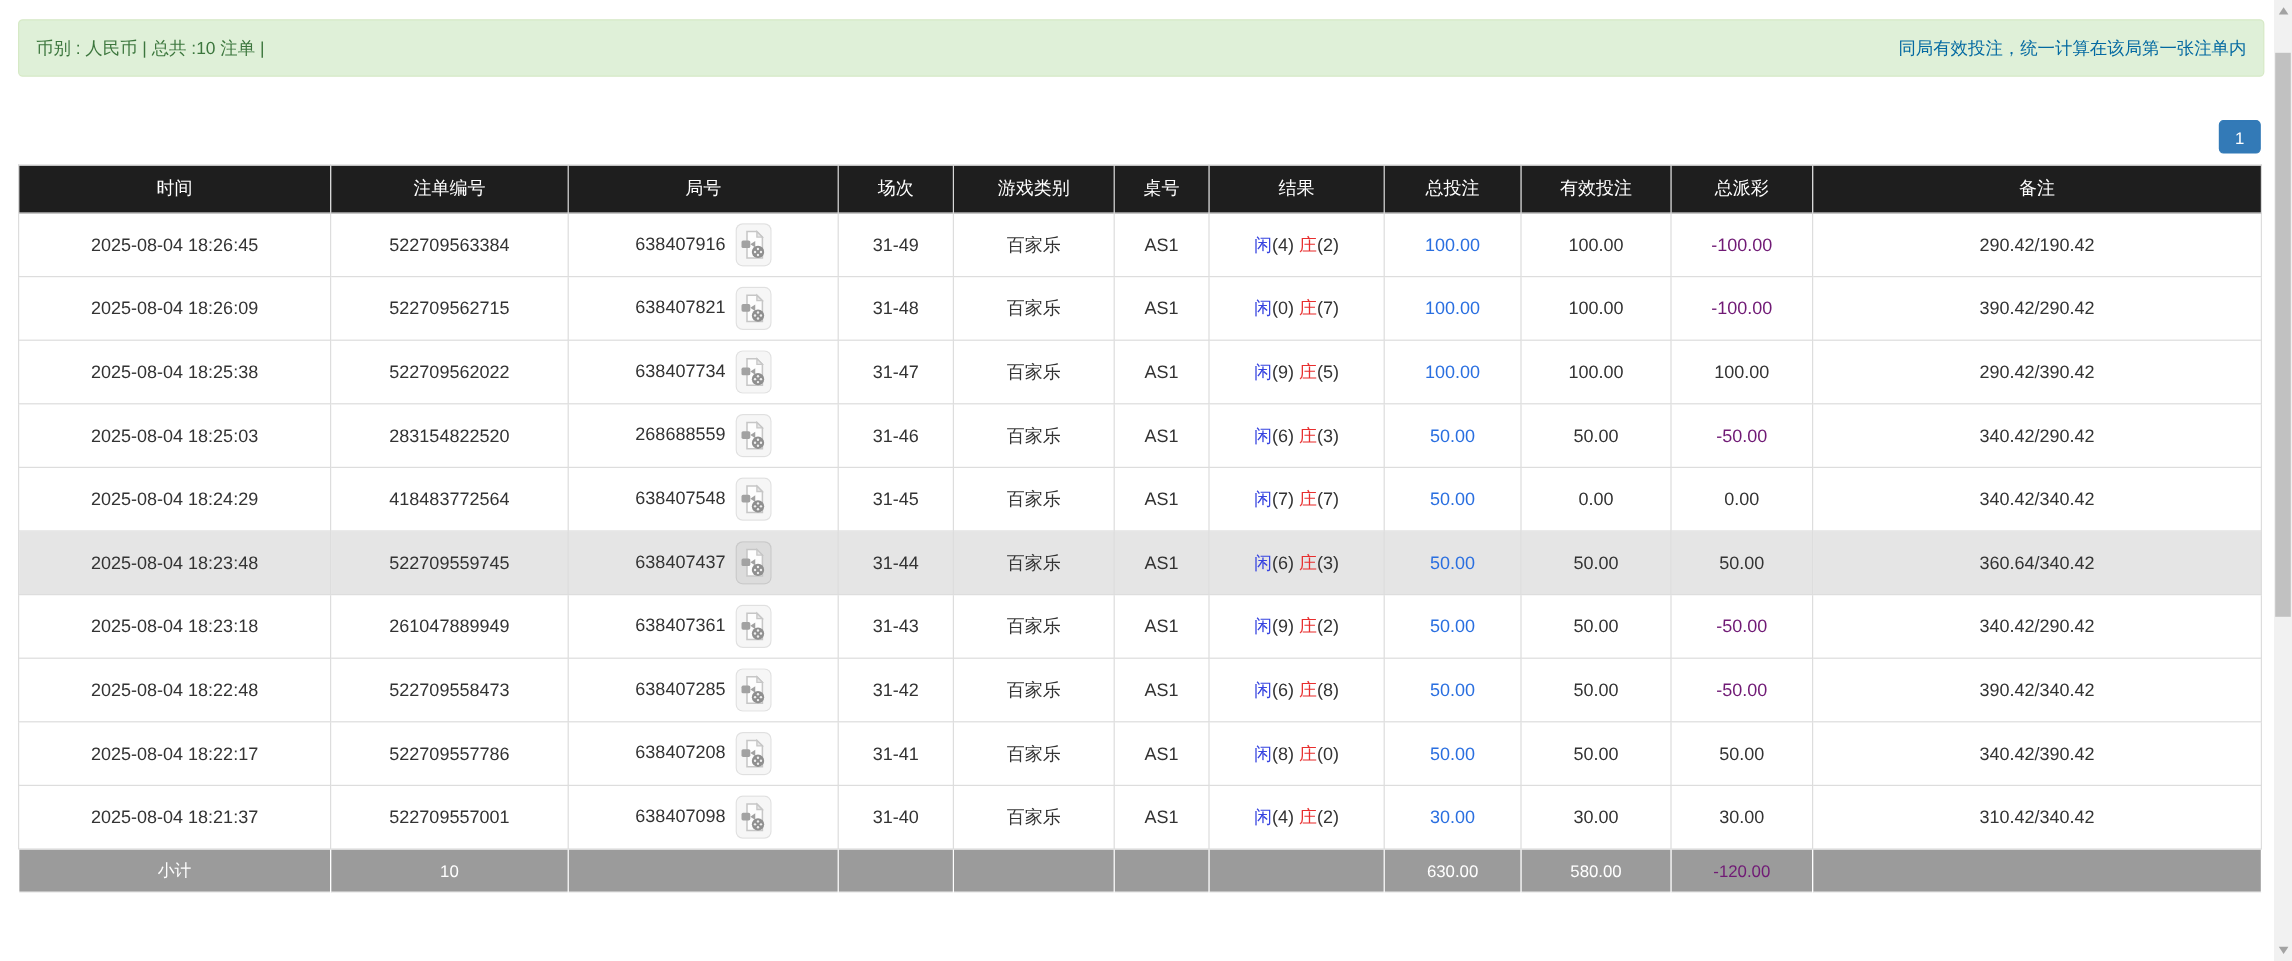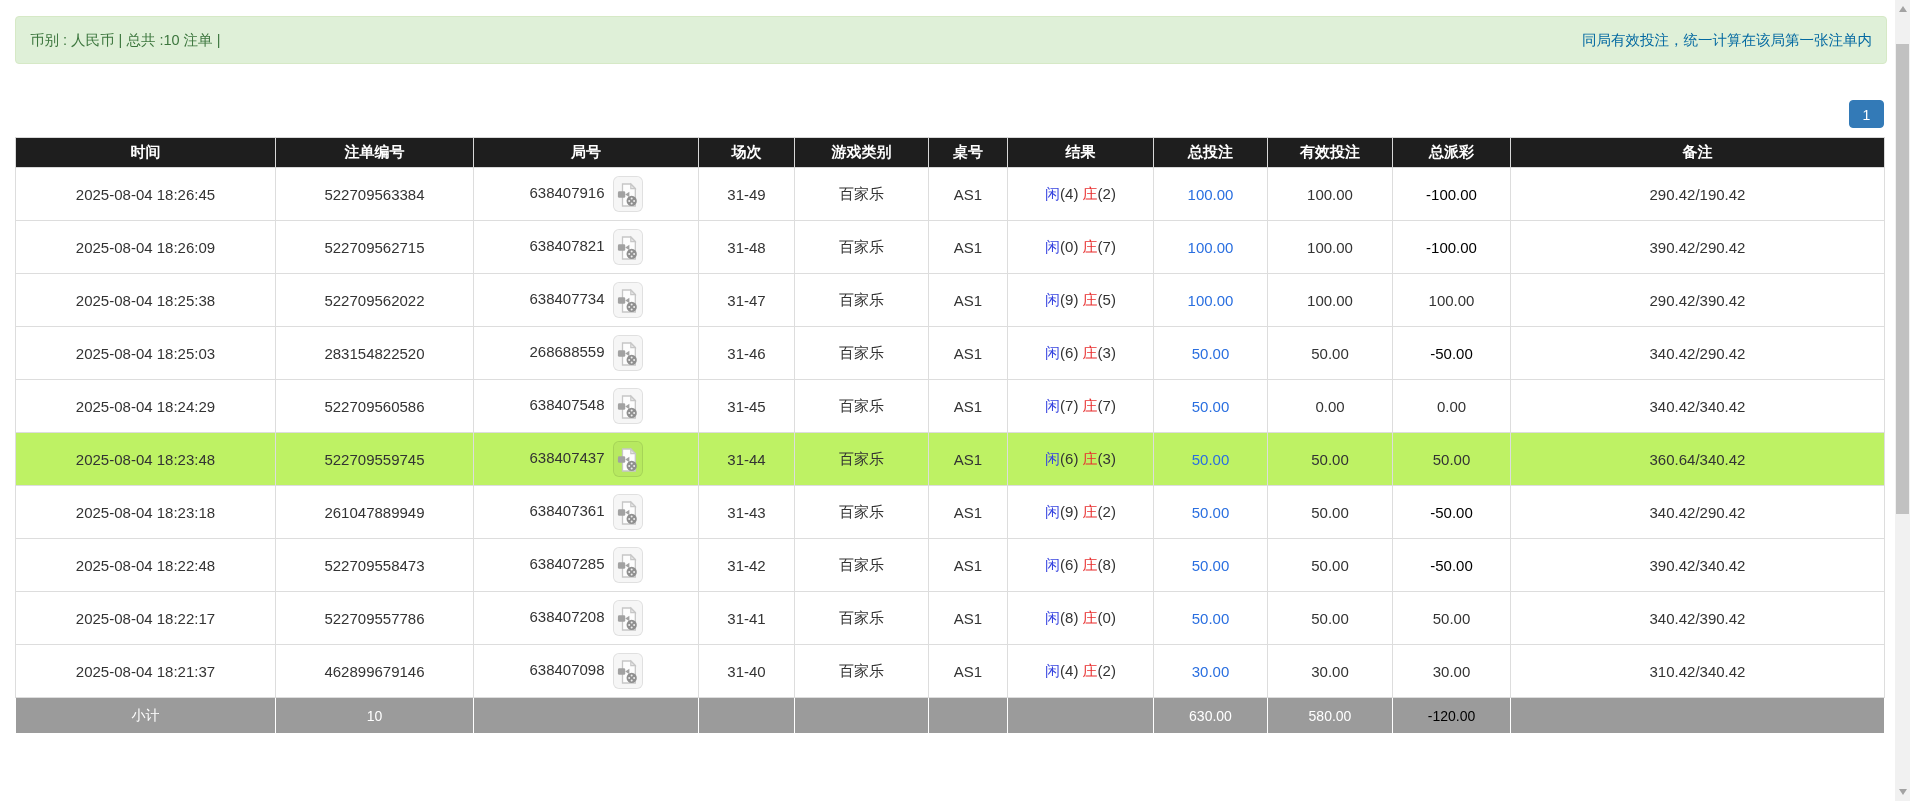--- a/index.html
+++ b/index.html
@@ -18,29 +18,29 @@
   
   .pager { position:absolute; top:100px; left:1849px; }
   .page-btn { display:inline-block; min-width:35px; height:28px; line-height:28px;
     text-align:center; background:#337ab7; border:1px solid #337ab7; color:#fff;
     font-size:14px; border-radius:4px; cursor:pointer; }
 
   
   .tablewrap { position:absolute; left:15px; top:137px; width:1869px; }
   table { width:100%; border-collapse:collapse; table-layout:fixed;
     border:1px solid #ccc; }
-  th { background:#1e1e1e; color:#fff; font-weight:bold; font-size:15px;
-    height:30px; border:1px solid #d8d8d8; text-align:center; }
+  th { background:#1e1e1e; color:#fff; font-weight:normal; font-size:15px;
+    height:40px; border:1px solid #d8d8d8; text-align:center; }
   tbody td { background:#fff; color:#333; font-size:15px; height:53px;
     text-align:center; border:1px solid #ddd; vertical-align:middle; }
-  tr.highlight td { background:#bef264; }
+  tr.highlight td { background:#e5e5e5; }
   tfoot td { background:#9b9b9b; color:#fff; font-size:14px; height:36px;
     text-align:center; border:1px solid #fff;margin-top:32px; }
   .amount-link { color:#2a6fe0; cursor:pointer; }
-  .neg { color:#000000; }
+  .neg { color:#701a75; }
   .res-player { color:#3744e0; }
   .res-banker { color:#e82e2e; }
 
   
   .video-btn { display:inline-block; width:30px; height:36px; margin-left:8px;
     vertical-align:middle; border:1px solid rgba(0,0,0,0.09); border-radius:6px;
     background:rgba(0,0,0,0.035); cursor:pointer; line-height:34px; }
   .video-btn svg { vertical-align:middle; }
 
   
@@ -221,21 +221,21 @@
     </td>
     <td>
       <span class="amount-link">50.00</span>
     </td>
     <td>50.00</td>
     <td class="neg">-50.00</td>
     <td>340.42/290.42</td>
   </tr>
           <tr>
     <td>2025-08-04 18:24:29</td>
-    <td>522709560586</td>
+    <td>418483772564</td>
     <td>
       <span>638407548</span><span class="video-btn">
         <svg width="22" height="26" viewBox="0 0 24 28">
           <path d="M6 2 h9 l5 5 v19 H6 z" fill="#fdfdfd" stroke="#c6c6c6" stroke-width="1.4"></path>
           <path d="M15 2 l5 5 h-5 z" fill="#e6e6e6" stroke="#c6c6c6" stroke-width="1.2"></path>
           <rect x="1" y="10" width="8" height="7" rx="1.5" fill="#a2a2a2"></rect>
           <path d="M9 13.5 l4.5 -3 v6 z" fill="#a2a2a2"></path>
           <circle cx="16" cy="20.5" r="5.6" fill="#8f8f8f"></circle>
           <circle cx="16" cy="17.8" r="1.1" fill="#eeeeee"></circle>
           <circle cx="13.3" cy="20.5" r="1.1" fill="#eeeeee"></circle>
@@ -381,21 +381,21 @@
     </td>
     <td>
       <span class="amount-link">50.00</span>
     </td>
     <td>50.00</td>
     <td>50.00</td>
     <td>340.42/390.42</td>
   </tr>
           <tr>
     <td>2025-08-04 18:21:37</td>
-    <td>462899679146</td>
+    <td>522709557001</td>
     <td>
       <span>638407098</span><span class="video-btn">
         <svg width="22" height="26" viewBox="0 0 24 28">
           <path d="M6 2 h9 l5 5 v19 H6 z" fill="#fdfdfd" stroke="#c6c6c6" stroke-width="1.4"></path>
           <path d="M15 2 l5 5 h-5 z" fill="#e6e6e6" stroke="#c6c6c6" stroke-width="1.2"></path>
           <rect x="1" y="10" width="8" height="7" rx="1.5" fill="#a2a2a2"></rect>
           <path d="M9 13.5 l4.5 -3 v6 z" fill="#a2a2a2"></path>
           <circle cx="16" cy="20.5" r="5.6" fill="#8f8f8f"></circle>
           <circle cx="16" cy="17.8" r="1.1" fill="#eeeeee"></circle>
           <circle cx="13.3" cy="20.5" r="1.1" fill="#eeeeee"></circle>

